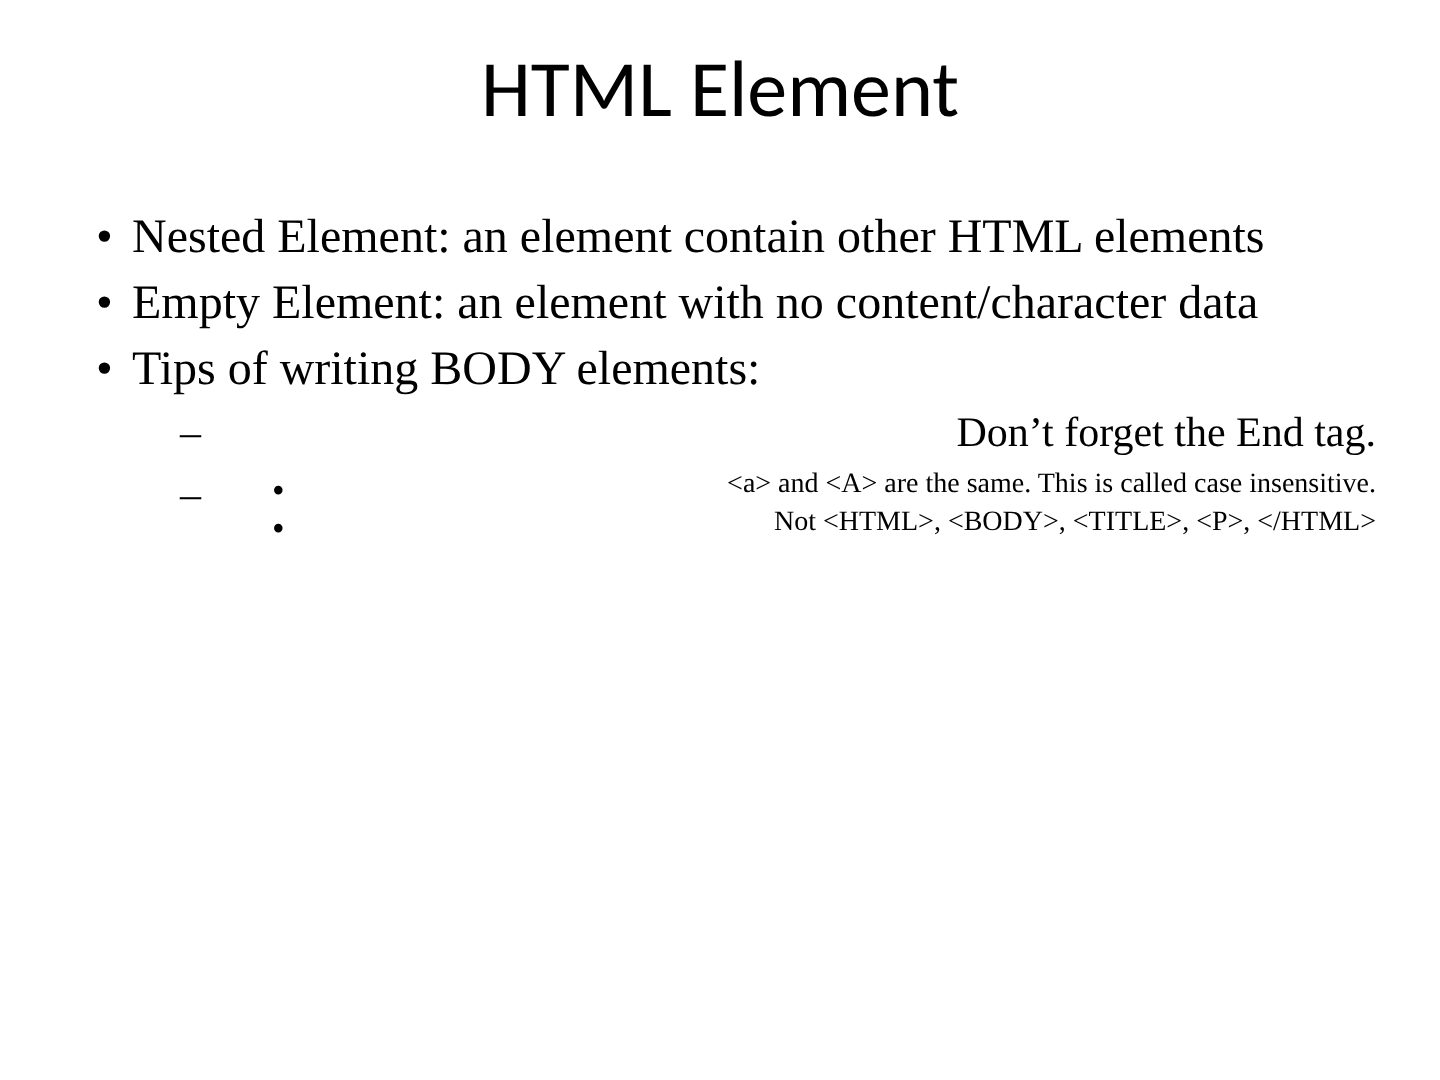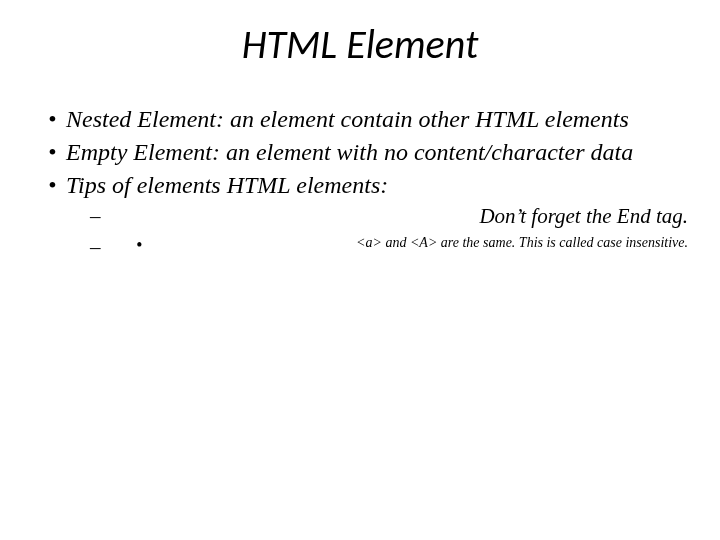--- a/index.html
+++ b/index.html
@@ -9,21 +9,20 @@
     height: 540px;
     background: #ffffff;
     font-family: "Times New Roman", Times, serif;
     color: #000000;
   }
   .slide {
     width: 720px;
     height: 468px;
     box-sizing: border-box;
     padding: 16px 32px 24px 32px;
-    font-style: italic;
   }
   .title {
     font-family: Calibri, Arial, sans-serif;
     font-size: 40px;
     font-weight: 400;
     text-align: center;
     margin: 4px 0 36px 0;
     letter-spacing: 0px;
   }
   ul.level1 {
@@ -92,28 +91,31 @@
   <h1 class="title">HTML Element</h1>
 
   <ul class="level1">
     <li>
       <span>Nested Element: an element contain other HTML elements</span>
     </li>
     <li>
       <span>Empty Element: an element with no content/character data</span>
     </li>
     <li>
-      <span>Tips of elements HTML elements:</span>
+      <span>Tips of writing BODY elements:</span>
       <ul class="level2">
         <li>
           <span>Don’t forget the End tag.</span>
         </li>
         <li>
           <ul class="level3">
             <li>
               <span>&lt;a&gt; and &lt;A&gt; are the same. This is called case insensitive.</span>
             </li>
+            <li>
+              <span>Not &lt;HTML&gt;, &lt;BODY&gt;, &lt;TITLE&gt;, &lt;P&gt;, &lt;/HTML&gt;</span>
+            </li>
           </ul>
         </li>
       </ul>
     </li>
   </ul>
 </div>
 
 </body></html>

